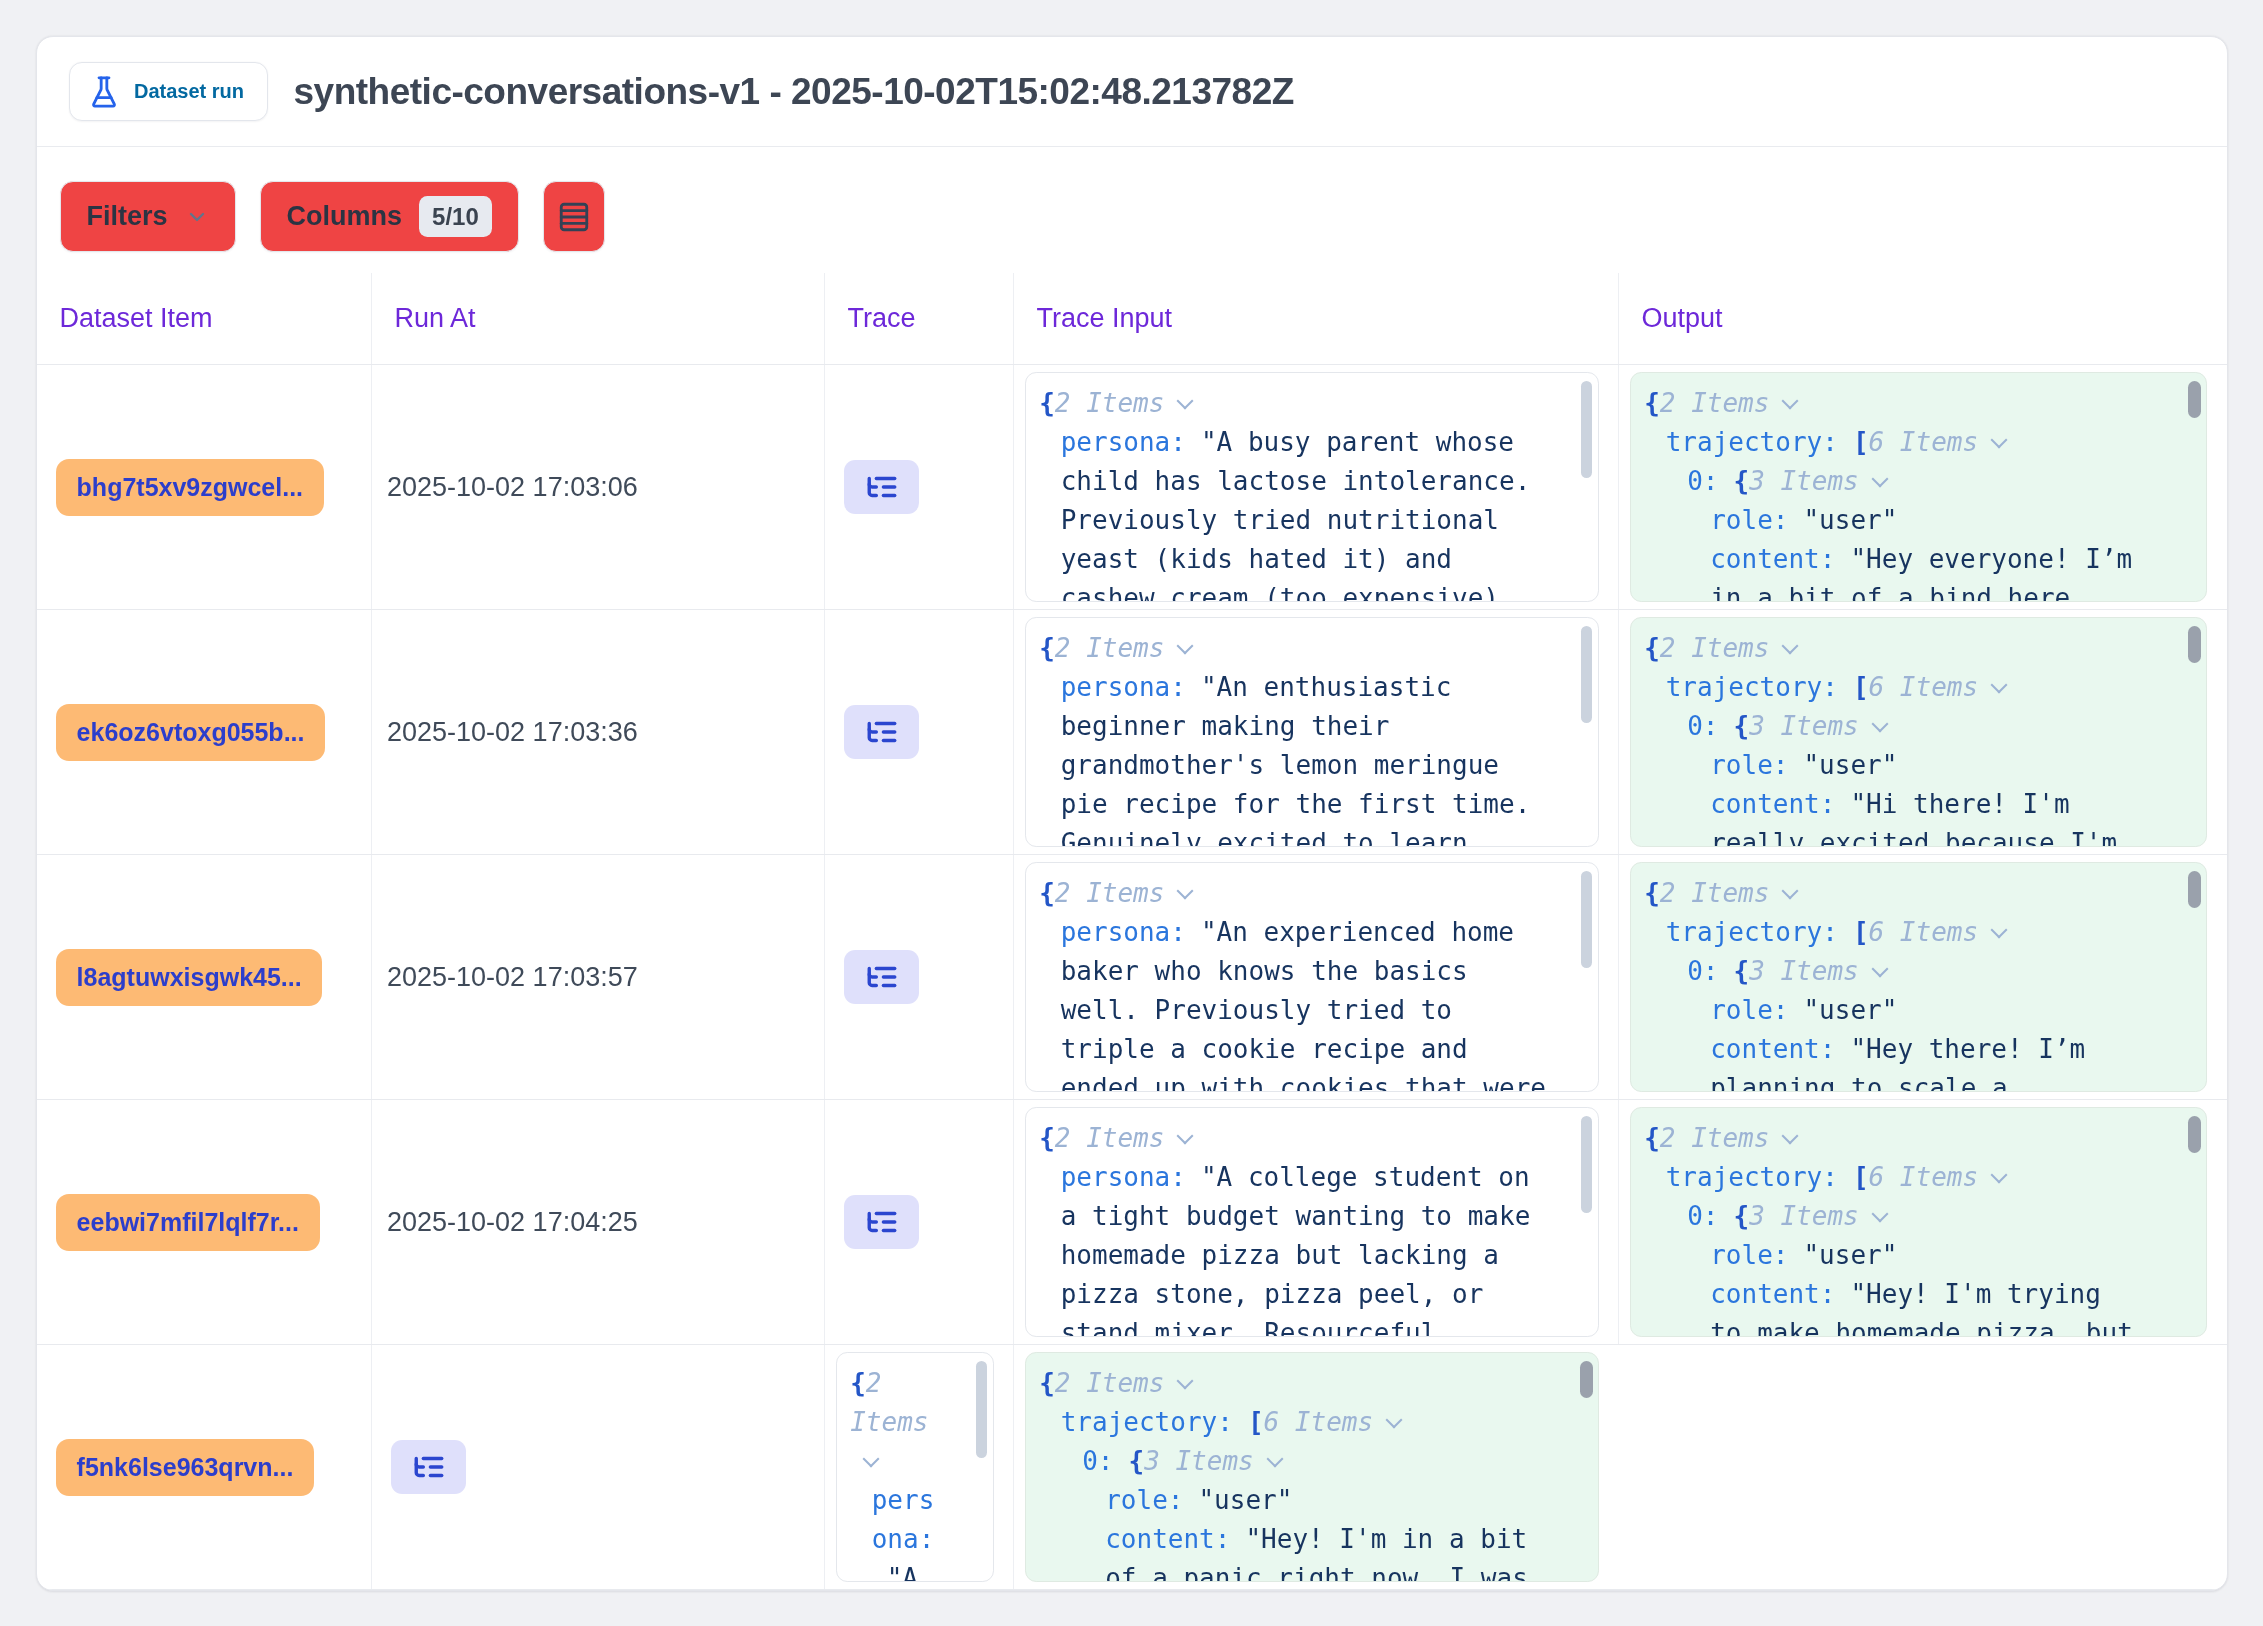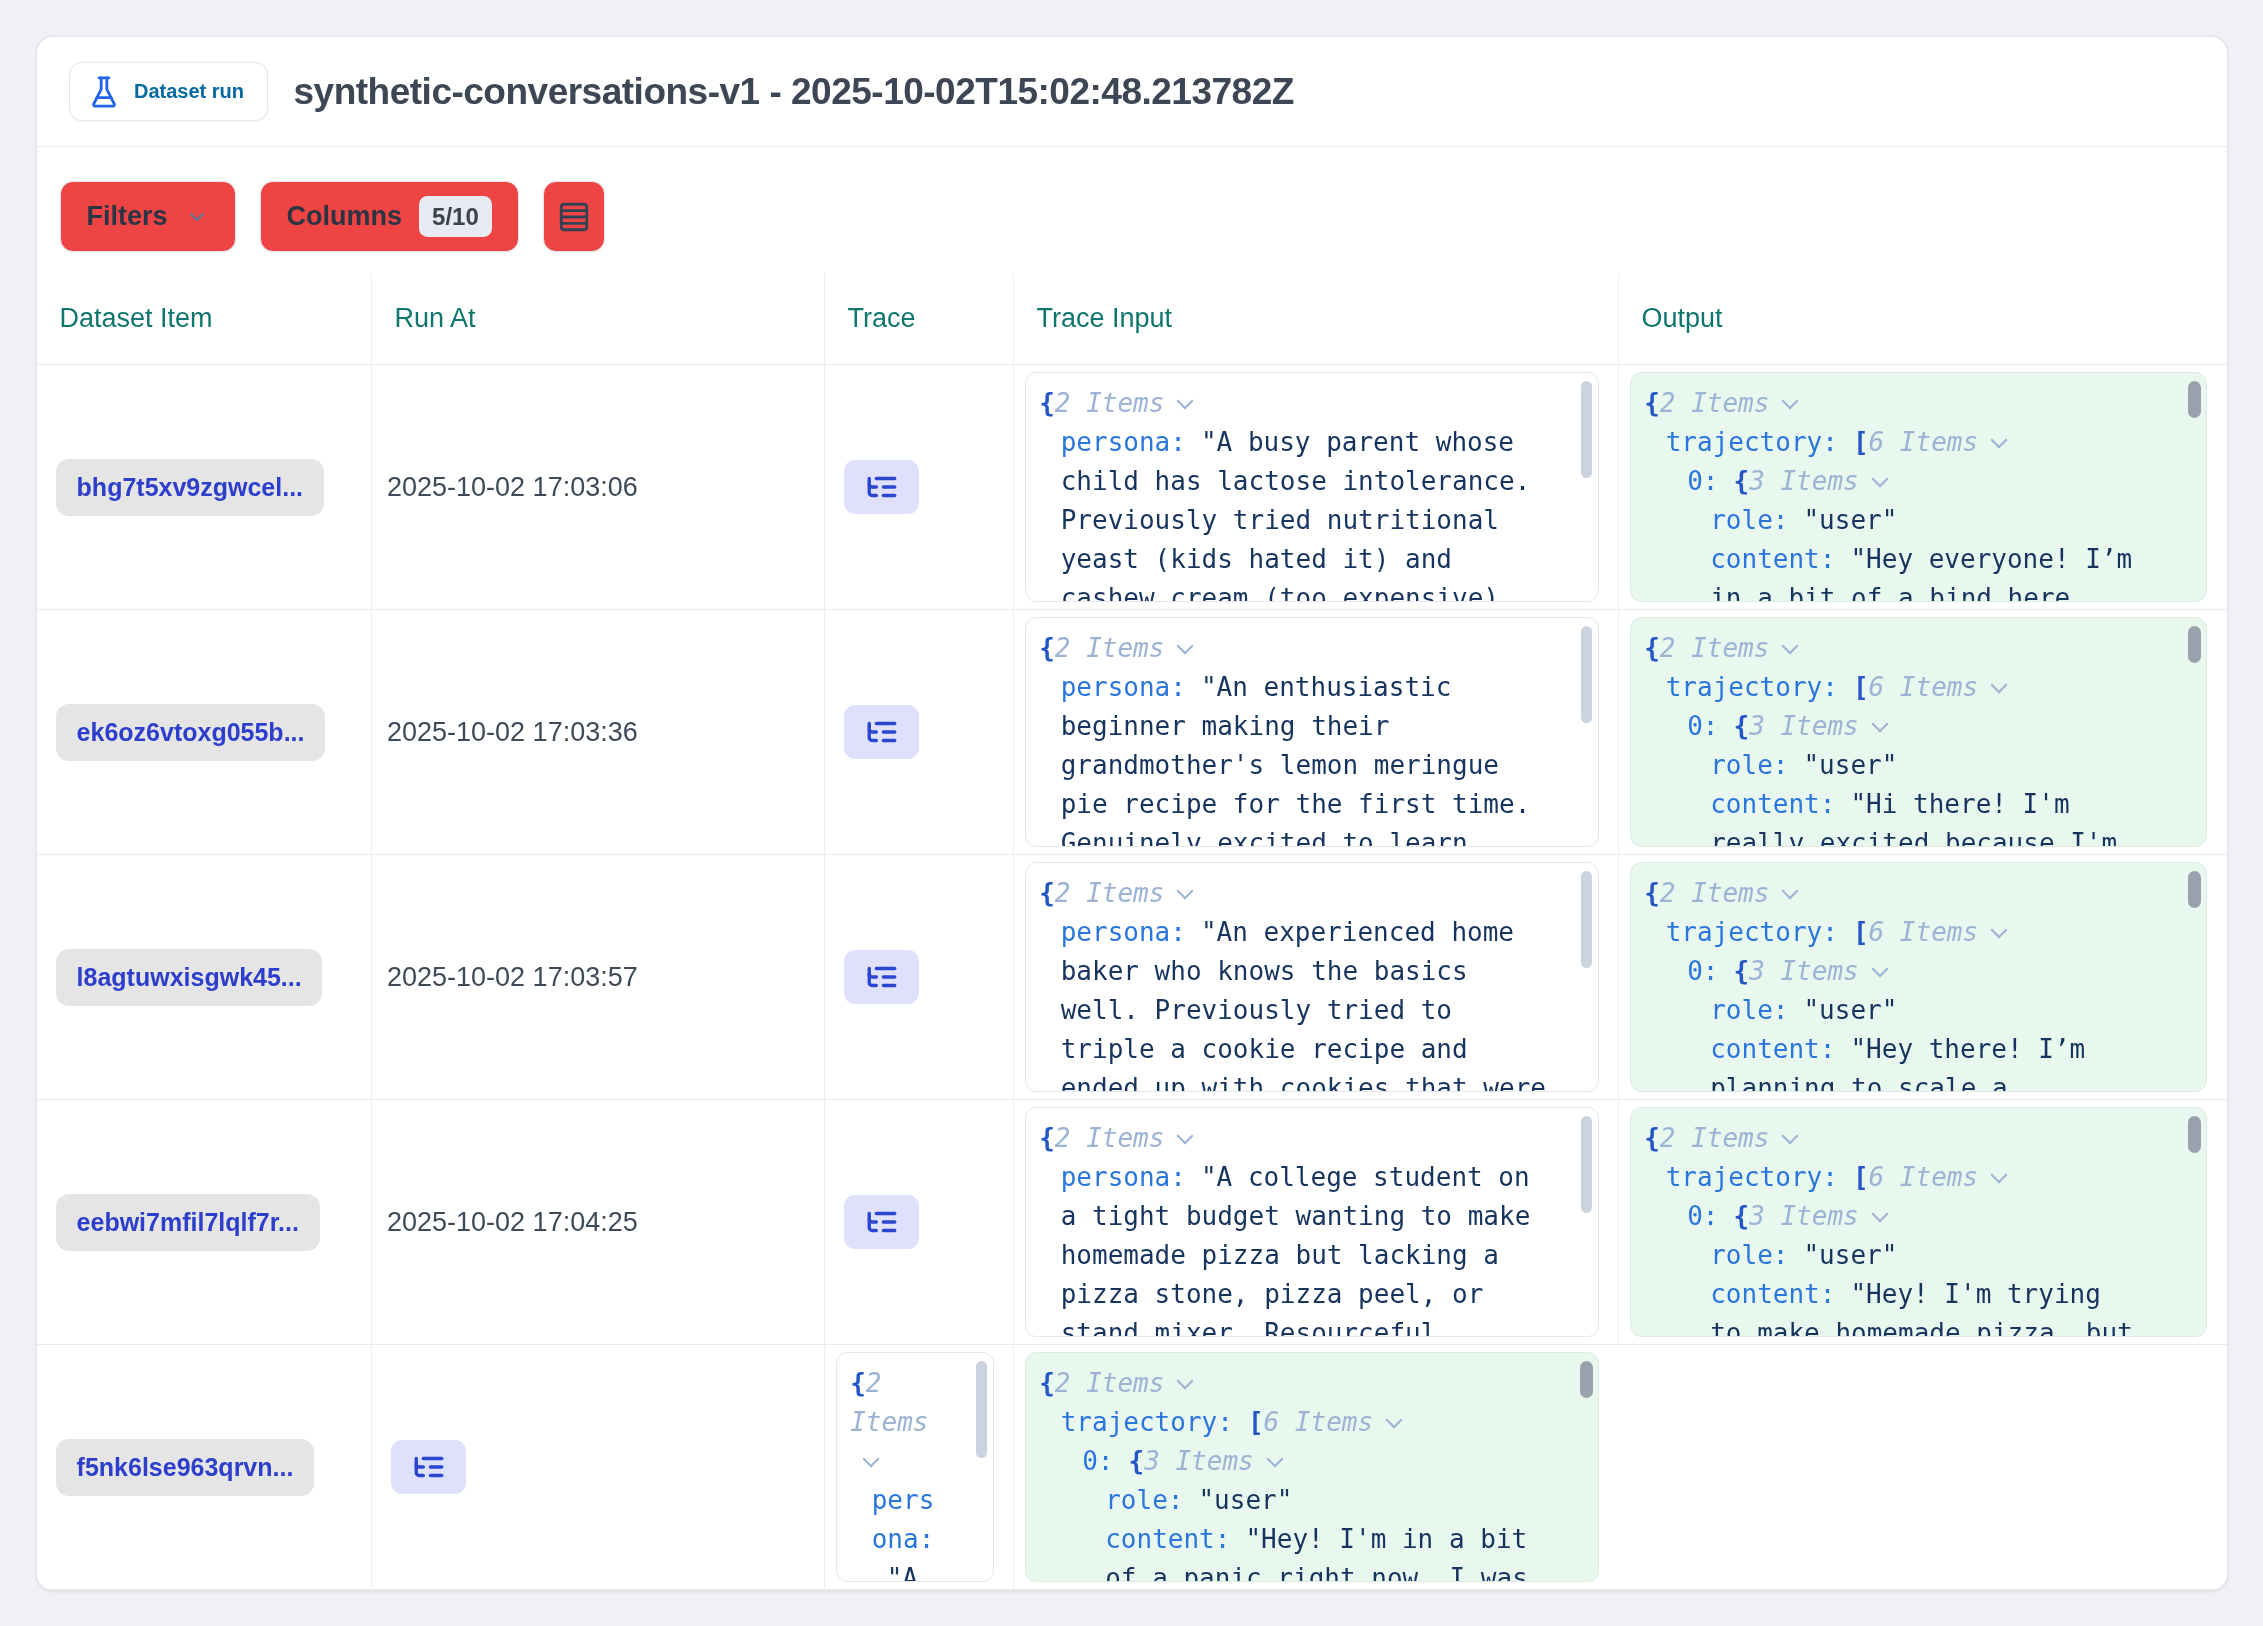--- a/index.html
+++ b/index.html
@@ -96,36 +96,36 @@
     flex: 0 0 auto;
     height: 92px;
     border-bottom: 0.9px solid #e8eaee;
   }
   .th {
     display: flex;
     align-items: center;
     padding-left: 22.5px;
     font-size: 27px;
     font-weight: 500;
-    color: #0f766e;
+    color: #6d28d9;
     border-right: 0.9px solid #edeff3;
   }
   .th:last-child { border-right: none; }
   .trow { height: 245px; border-bottom: 0.9px solid #e8eaee; }
   .cell {
     display: flex;
     align-items: center;
     min-width: 0;
     border-right: 0.9px solid #edeff3;
   }
   .cell:last-child { border-right: none; }
   .c1 { padding-left: 19px; }
   .item-badge {
     display: inline-block;
-    background: #e5e5e5;
+    background: #fdba74;
     color: #2c3ecb;
     font-size: 25px;
     font-weight: 700;
     padding: 14px 20.6px;
     border-radius: 13px;
     white-space: nowrap;
     max-width: 292px;
     overflow: hidden;
     cursor: pointer;
   }

